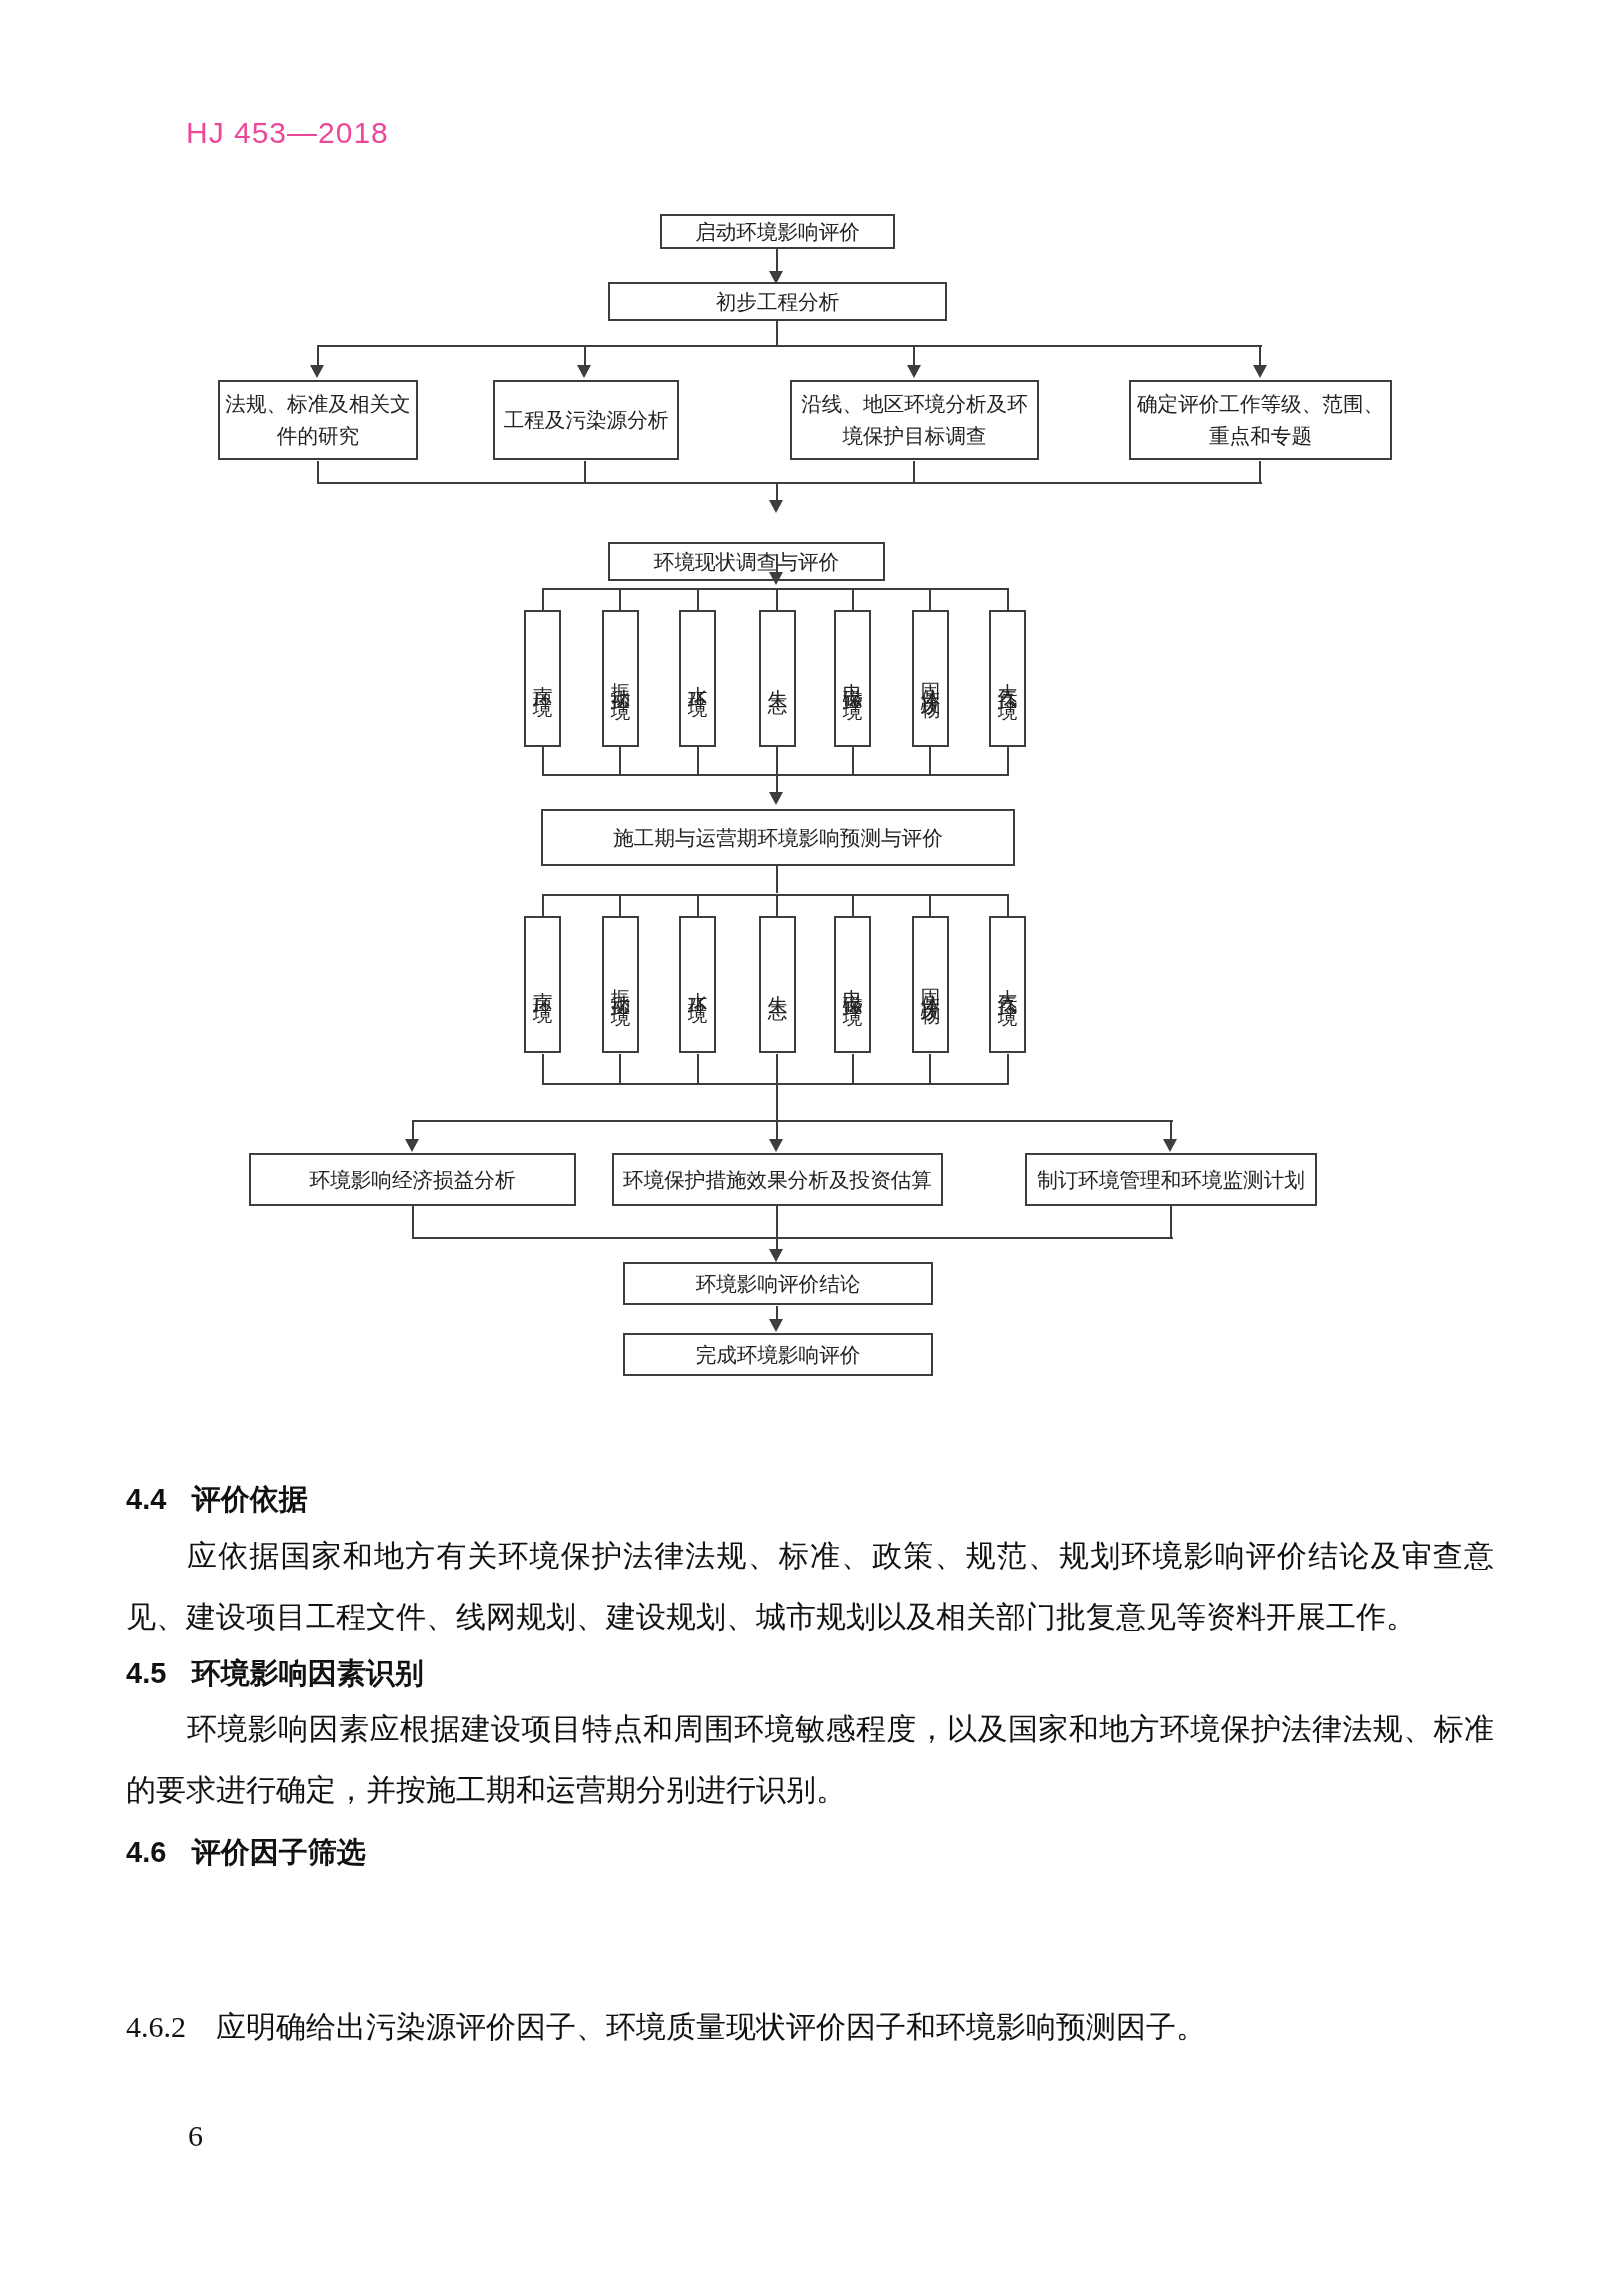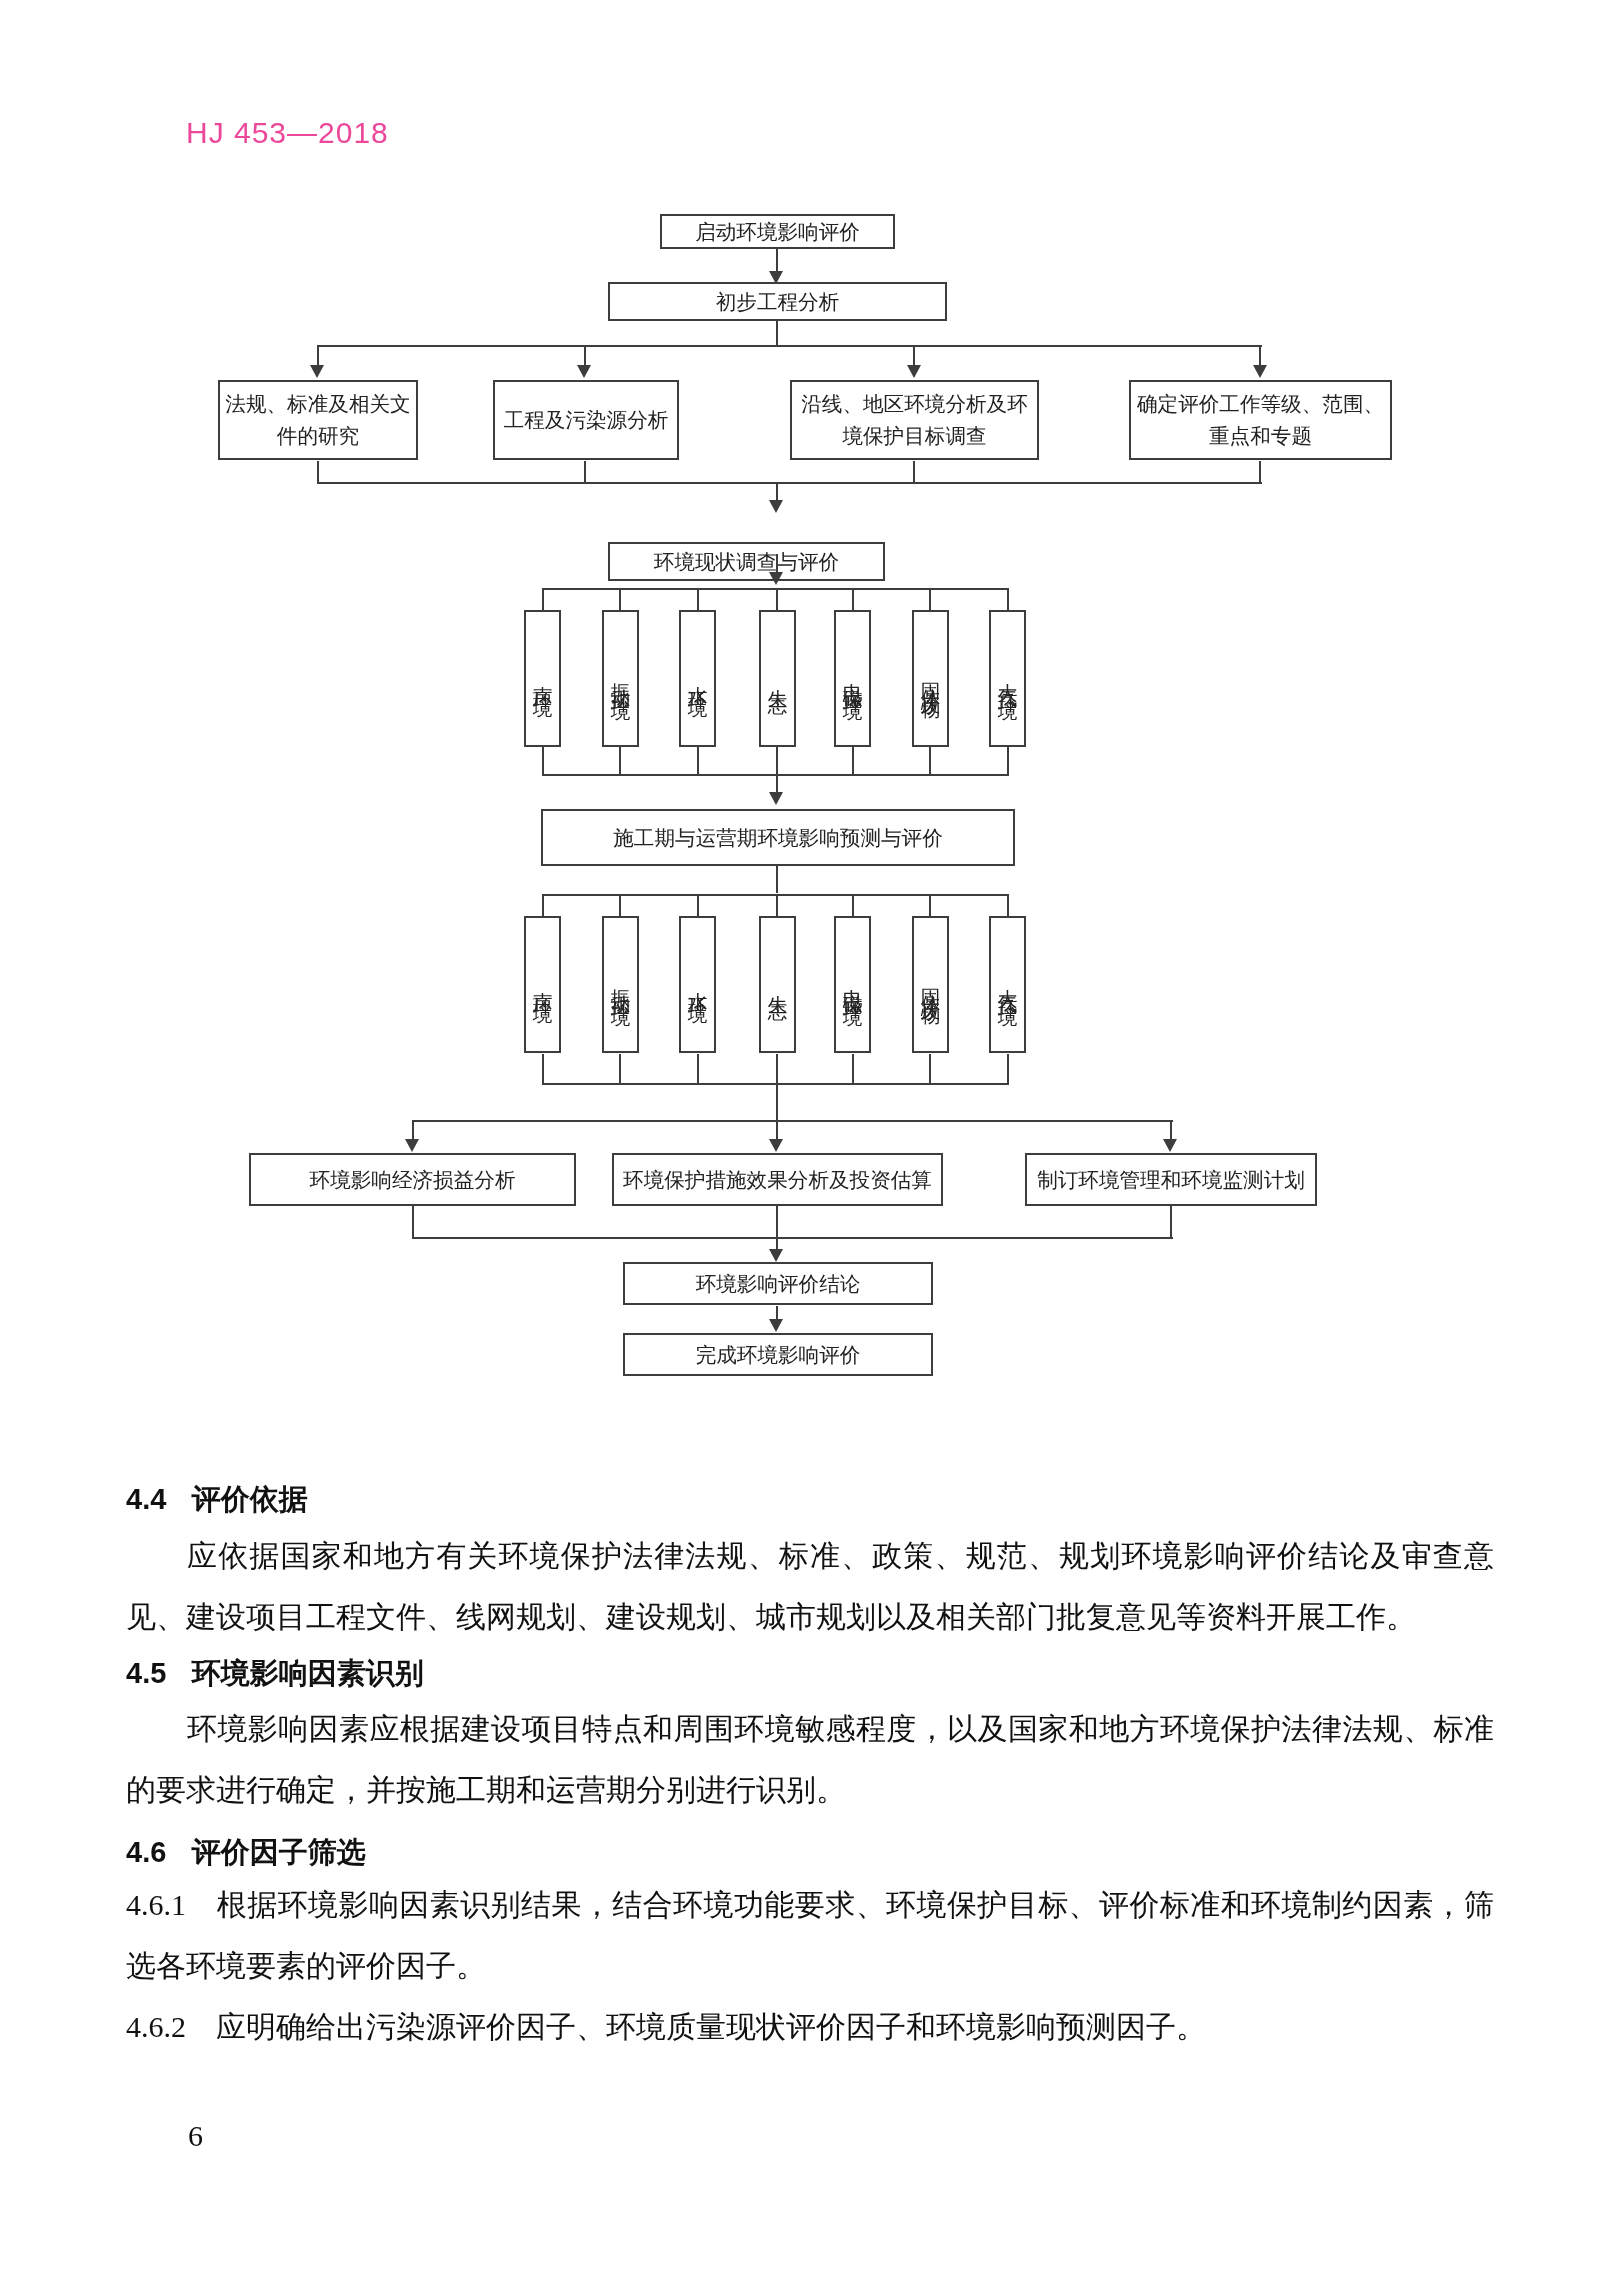--- a/index.html
+++ b/index.html
@@ -203,19 +203,18 @@
   <div class="para indent" style="top:1525px;">应依据国家和地方有关环境保护法律法规、标准、政策、规范、规划环境影响评价结论及审查意见、建设项目工程文件、线网规划、建设规划、城市规划以及相关部门批复意见等资料开展工作。</div>
 
   <div class="sec-h" style="top:1654px;">
     <span class="h-num">4.5</span><span>环境影响因素识别</span>
   </div>
   <div class="para indent" style="top:1698px;">环境影响因素应根据建设项目特点和周围环境敏感程度，以及国家和地方环境保护法律法规、标准的要求进行确定，并按施工期和运营期分别进行识别。</div>
 
   <div class="sec-h" style="top:1833px;">
     <span class="h-num">4.6</span><span>评价因子筛选</span>
   </div>
-  <div class="para" style="top:1874px;">4.6.1　根据环境影响因素识别结果，结合环境功能要求、环境保护目标、评价标准和环境制约因素，筛选各环境要素的评价因子。</div>
   <div class="para" style="top:1996px;">4.6.2　应明确给出污染源评价因子、环境质量现状评价因子和环境影响预测因子。</div>
 
   <div class="page-num">6</div>
 
 </div>
 
 
 </body></html>

